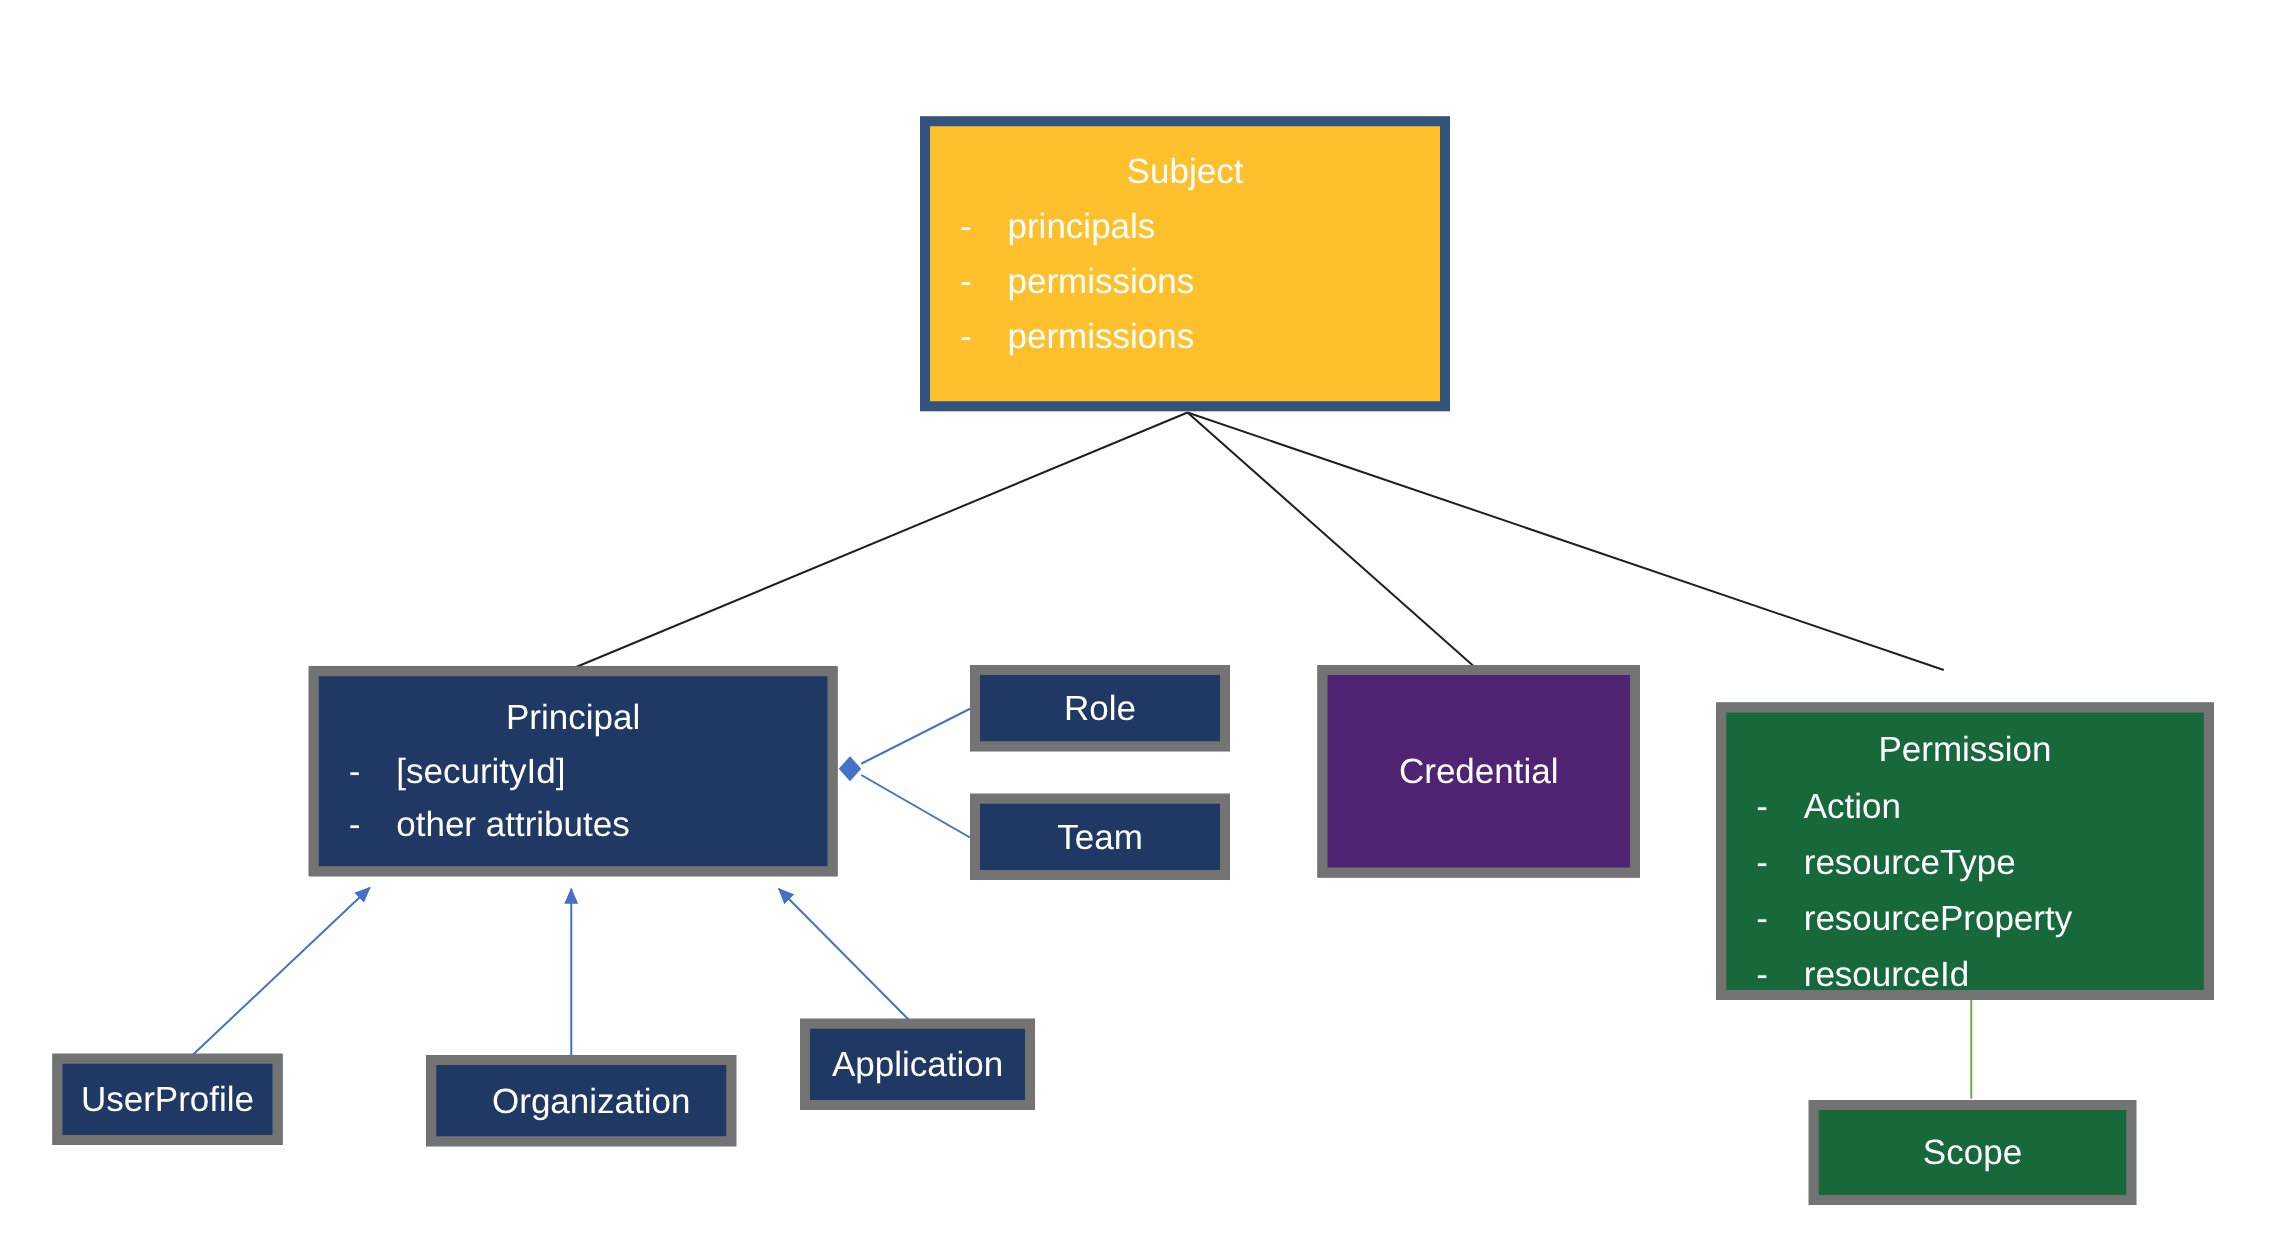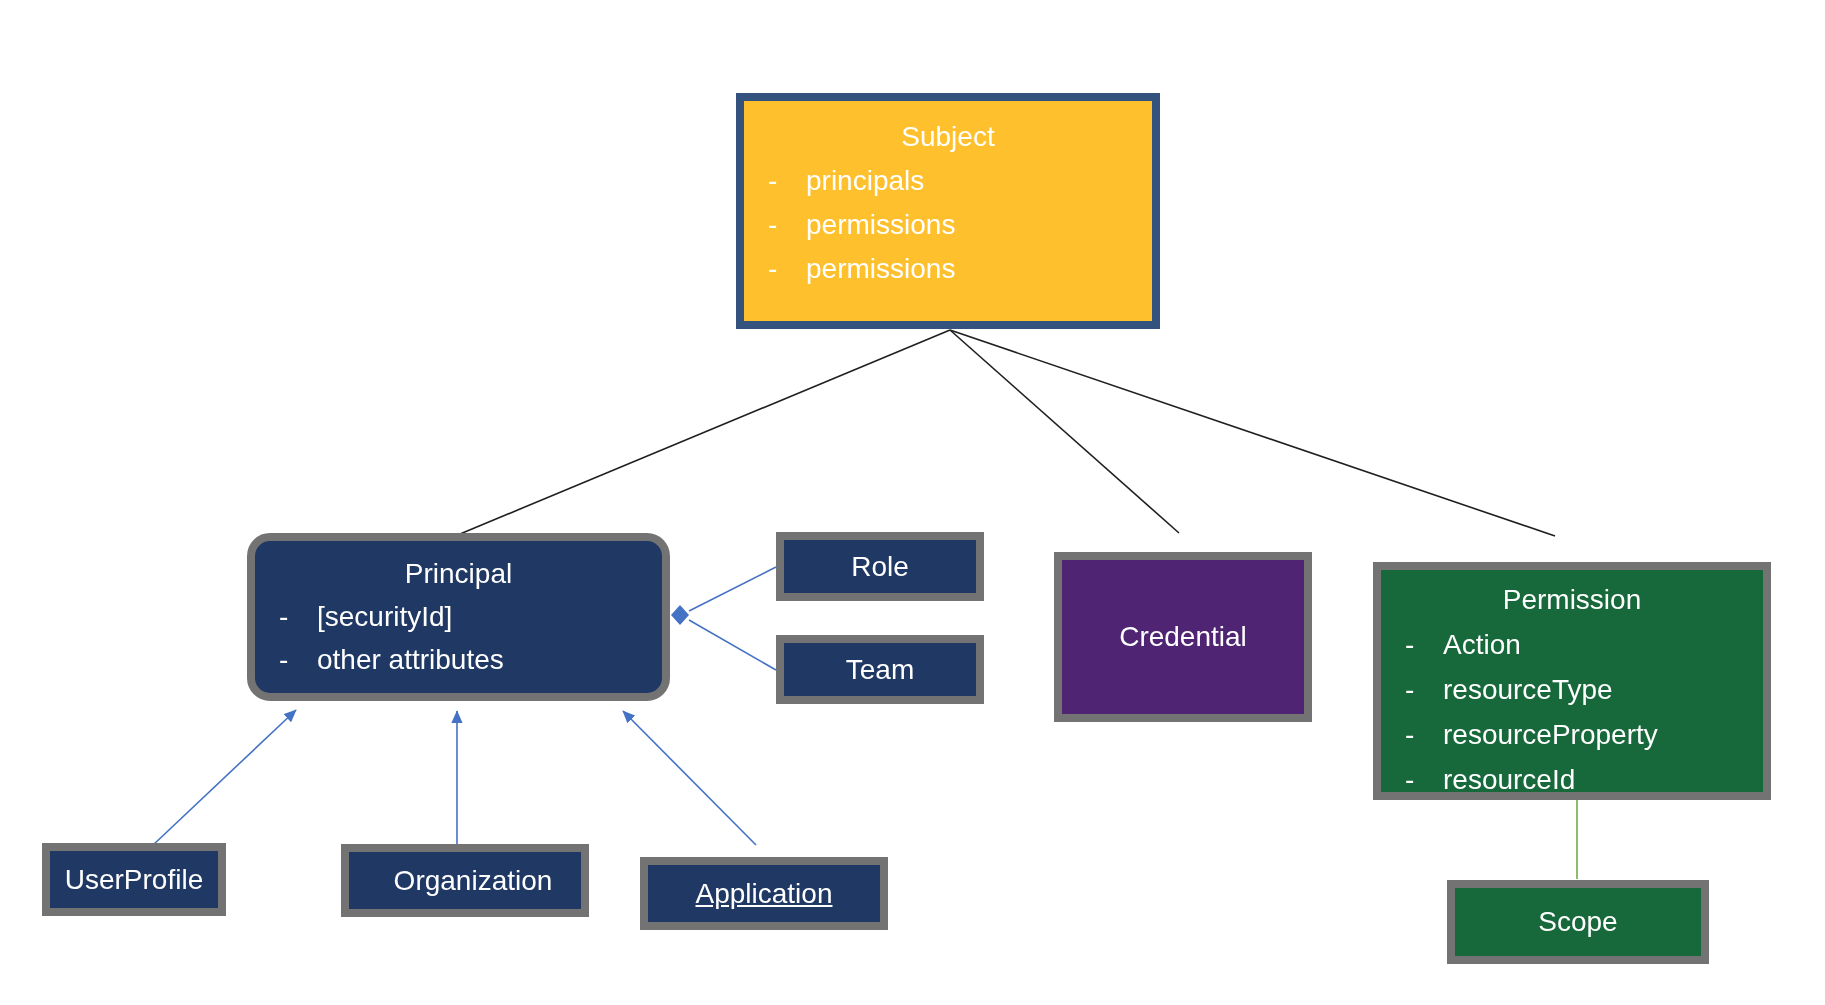--- a/index.html
+++ b/index.html
@@ -13,32 +13,32 @@
     background:#1F3864;border:8px solid #737373;font-size:28px;
   }
   .node-title{text-align:center;white-space:nowrap;}
   .node-item{display:flex;white-space:nowrap;}
   .node-item .dash{display:inline-block;width:40px;padding-left:2px;box-sizing:border-box;}
   .label-only{display:flex;align-items:center;justify-content:center;}
   
   .subject{left:736px;top:93px;width:424px;height:236px;background:#FFC02E;border-color:#33527E;padding:14px 0 0 0;}
   .subject .node-title{line-height:44px;}
   .subject .node-item{line-height:44px;padding-left:22px;}
-  .principal{left:247px;top:533px;width:423px;height:168px;padding:11px 0 0 0;border-radius:23px;}
+  .principal{left:247px;top:533px;width:423px;height:168px;padding:11px 0 0 0;}
   .principal .node-title{line-height:43px;}
   .principal .node-item{line-height:43px;padding-left:22px;}
   .role{left:776px;top:532px;width:208px;height:69px;}
   .team{left:776px;top:635px;width:208px;height:69px;}
-  .credential{left:1054px;top:532px;width:258px;height:170px;background:#4F2472;margin-top:20px;}
+  .credential{left:1054px;top:532px;width:258px;height:170px;background:#4F2472;}
   .permission{left:1373px;top:562px;width:398px;height:238px;background:#17683B;padding:7px 0 0 0;}
   .permission .node-title{line-height:45px;}
   .permission .node-item{line-height:45px;padding-left:22px;}
   .userprofile{left:42px;top:843px;width:184px;height:73px;}
   .organization{left:341px;top:844px;width:248px;height:73px;padding-left:16px;}
-  .application{left:640px;top:857px;width:248px;height:73px;text-decoration:underline;}
+  .application{left:640px;top:815px;width:188px;height:73px;}
   .scope{left:1447px;top:880px;width:262px;height:84px;background:#17683B;}
 </style>
 </head>
 <body>
 
 <div class="canvas">
 
   <svg class="edges" viewBox="0 0 1825 1005">
     <defs>
       <marker id="arrow-blue" viewBox="0 0 8 7" refX="7.5" refY="3.5" markerWidth="8" markerHeight="7" orient="auto">

